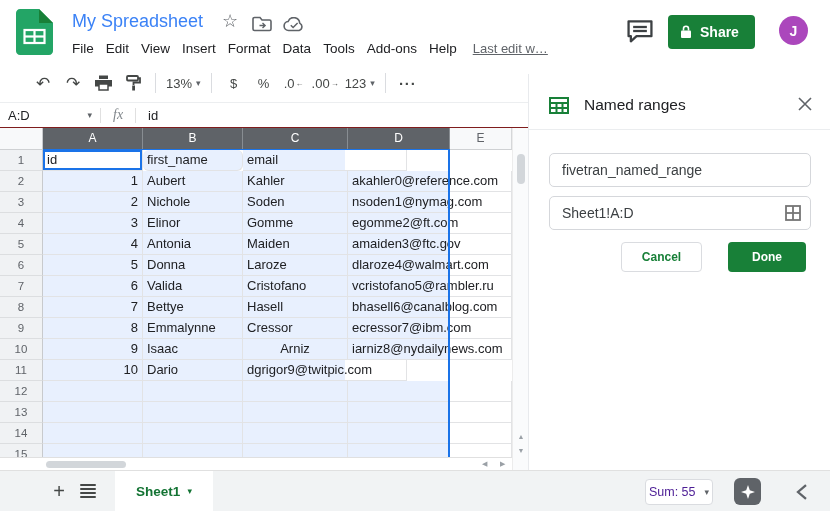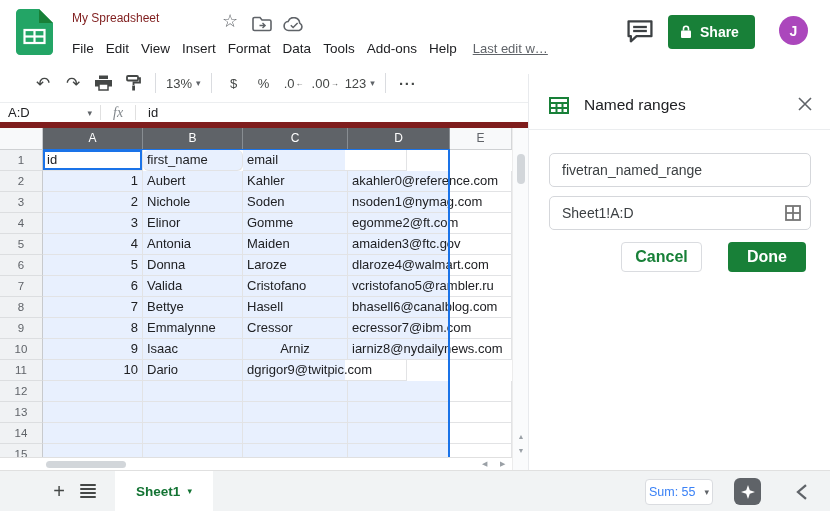--- a/index.html
+++ b/index.html
@@ -4,21 +4,21 @@
 <style>
   * { box-sizing: border-box; margin: 0; padding: 0; }
   html,body { width:830px; height:511px; }
   body {
     position: relative; overflow: hidden; background:#fff;
     font-family:"Liberation Sans", sans-serif; color:#202124;
   }
   
   .app-header { position:absolute; left:0; top:0; width:830px; height:64px; background:#fff; }
   .logo { position:absolute; left:16px; top:9px; width:37px; height:46px; }
-  .doc-title { position:absolute; left:72px; top:11px; font-size:12px; color:#7f1d1d; white-space:nowrap; }
+  .doc-title { position:absolute; left:72px; top:11px; font-size:18px; color:#3b82f6; white-space:nowrap; }
   .title-icon { position:absolute; top:14px; color:#5f6368; font-size:18px; line-height:18px; cursor:pointer; }
   .star-i { left:222px; top:12px; }
   .folder-i { left:252px; top:16px; }
   .cloud-i { left:283px; top:17px; }
   .menu-bar { position:absolute; left:66px; top:36px; height:24px; display:flex; align-items:center; }
   .menu-item { font-size:13.5px; color:#202124; padding:3px 6px; border-radius:3px; cursor:pointer; white-space:nowrap; }
   .last-edit { font-size:13px; color:#5f6368; text-decoration:underline; margin-left:10px; white-space:nowrap; cursor:pointer; }
   .comment-btn { position:absolute; left:626px; top:19px; width:28px; height:24px; cursor:pointer; }
   .share-btn { position:absolute; left:668px; top:15px; height:34px; padding:0 16px 0 12px; background:#188038;
     border:none; border-radius:4px; color:#fff; font-size:14px; font-weight:700; display:flex; align-items:center; gap:8px; cursor:pointer;
@@ -31,21 +31,21 @@
   .ti { min-width:24px; height:26px; display:flex; align-items:center; justify-content:center;
     color:#444746; font-size:13px; border-radius:4px; cursor:pointer; margin:0 3px; white-space:nowrap; }
   .ti .glyph { font-size:17px; line-height:17px; }
   .tsep { width:1px; height:20px; background:#dadce0; margin:0 7px; }
   .dd { font-size:9px; color:#5f6368; margin-left:4px; }
   .mini { font-size:8px; vertical-align:-3px; margin-left:1px; color:#444746; }
   .collapse-btn { position:absolute; right:14px; top:74px; width:22px; height:22px; display:flex;
     align-items:center; justify-content:center; cursor:pointer; }
   
   .formula-bar { position:absolute; left:0; top:103px; width:528px; height:25px; background:#fff;
-    border-bottom:6px solid #7f1d1d; display:flex; align-items:center; }
+    border-bottom:1px solid #7f1d1d; display:flex; align-items:center; }
   .name-box { width:100px; height:100%; display:flex; align-items:center; padding-left:8px; position:relative; cursor:pointer; }
   .name-box-value { font-size:13px; color:#202124; }
   .name-box .dd { position:absolute; right:8px; }
   .fbar-sep { width:1px; height:15px; background:#e0e0e0; }
   .fx { font-family:"Liberation Serif", serif; font-style:italic; font-size:14px; color:#80868b; padding:0 12px; }
   .formula-value { font-size:13px; color:#202124; padding-left:12px; flex:1; }
   
   .grid { position:absolute; left:0; top:128px; width:512px; height:329px; overflow:hidden; background:#fff; }
   .col-header-row { display:flex; height:22px; }
   .corner { width:43px; height:22px; background:#f8f9fa; border-right:1px solid #c8cacd; border-bottom:1px solid #cfd1d3; }
@@ -75,37 +75,37 @@
   .panel { position:absolute; left:528px; top:74px; width:302px; height:406px; background:#fff; border-left:1px solid #e8eaed; }
   .panel-header { position:absolute; left:20px; top:15px; height:32px; display:flex; align-items:center; gap:15px; }
   .panel-title { font-size:15.5px; color:#202124; }
   .panel-close { position:absolute; right:16px; top:21px; width:18px; height:18px; display:flex; align-items:center; justify-content:center; cursor:pointer; }
   .panel-divider { position:absolute; left:0; right:0; top:55px; border-top:1px solid #ebedef; }
   .pinput { position:absolute; left:20px; width:262px; height:34px; border:1px solid #d5d7db; border-radius:5px;
     font-size:14px; color:#3c4043; padding:0 34px 0 12px; font-family:"Liberation Sans",sans-serif; background:#fff; outline:none; }
   .pinput.first { top:79px; padding-right:12px; }
   .pinput.second { top:122px; }
   .range-grid-icon { position:absolute; left:256px; top:131px; width:16px; height:16px; cursor:pointer; }
-  .btn { position:absolute; top:168px; height:30px; border-radius:4px; font-size:16px; font-weight:700;
+  .btn { position:absolute; top:168px; height:30px; border-radius:4px; font-size:12px; font-weight:700;
     display:flex; align-items:center; justify-content:center; cursor:pointer; font-family:"Liberation Sans",sans-serif; }
   .btn-cancel { left:92px; width:81px; background:#fff; border:1px solid #dadce0; color:#188038; }
   .btn-done { left:199px; width:78px; background:#188038; border:none; color:#fff; }
   
   .bottom-bar { position:absolute; left:0; top:470px; width:830px; height:41px; background:#f1f3f4; border-top:1px solid #e0e0e0; }
   .add-sheet { position:absolute; left:46px; top:7px; width:26px; height:26px; font-size:20px; color:#444746;
     display:flex; align-items:center; justify-content:center; cursor:pointer; }
   .all-sheets { position:absolute; left:80px; top:12px; width:16px; height:16px; cursor:pointer; display:flex; flex-direction:column; justify-content:space-between; padding:1px 0; }
   .all-sheets span { display:block; height:2px; background:#444746; border-radius:1px; }
   .sheet-tab { position:absolute; left:115px; top:0; width:98px; height:40px; background:#fff;
     display:flex; align-items:center; justify-content:center; gap:7px; cursor:pointer; }
   .sheet-tab-label { font-size:13.5px; font-weight:700; color:#137333; }
   .sheet-tab .dd { color:#137333; margin:0; }
   .sum-pill { position:absolute; left:645px; top:8px; width:68px; height:26px; background:#fff; border:1px solid #dadce0;
     border-radius:4px; display:flex; align-items:center; justify-content:center; gap:5px; cursor:pointer; }
-  .sum-label { font-size:12.5px; color:#3b82f6; }
+  .sum-label { font-size:12.5px; color:#4c1d95; }
   .explore-btn { position:absolute; left:734px; top:7px; width:27px; height:27px; border-radius:6px; background:#5f6368;
     display:flex; align-items:center; justify-content:center; cursor:pointer; }
   .collapse-right { position:absolute; left:795px; top:13px; width:14px; height:16px; cursor:pointer; }
 </style>
 </head>
 <body>
 
 <div class="app-header">
   <svg class="logo" viewBox="0 0 37 46">
     <path d="M23 0 H4 C1.8 0 0 1.8 0 4 v38 c0 2.2 1.8 4 4 4 h29 c2.2 0 4-1.8 4-4 V14 Z" fill="#23a566"></path>

